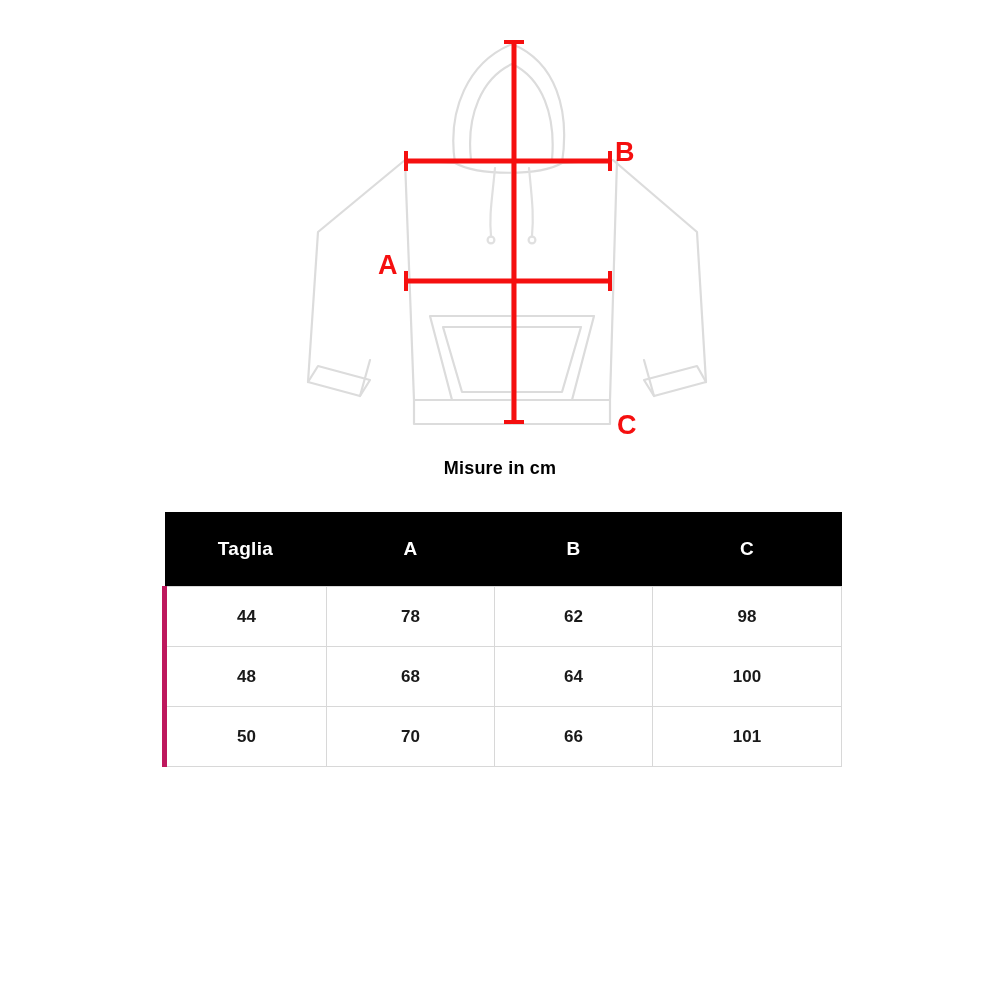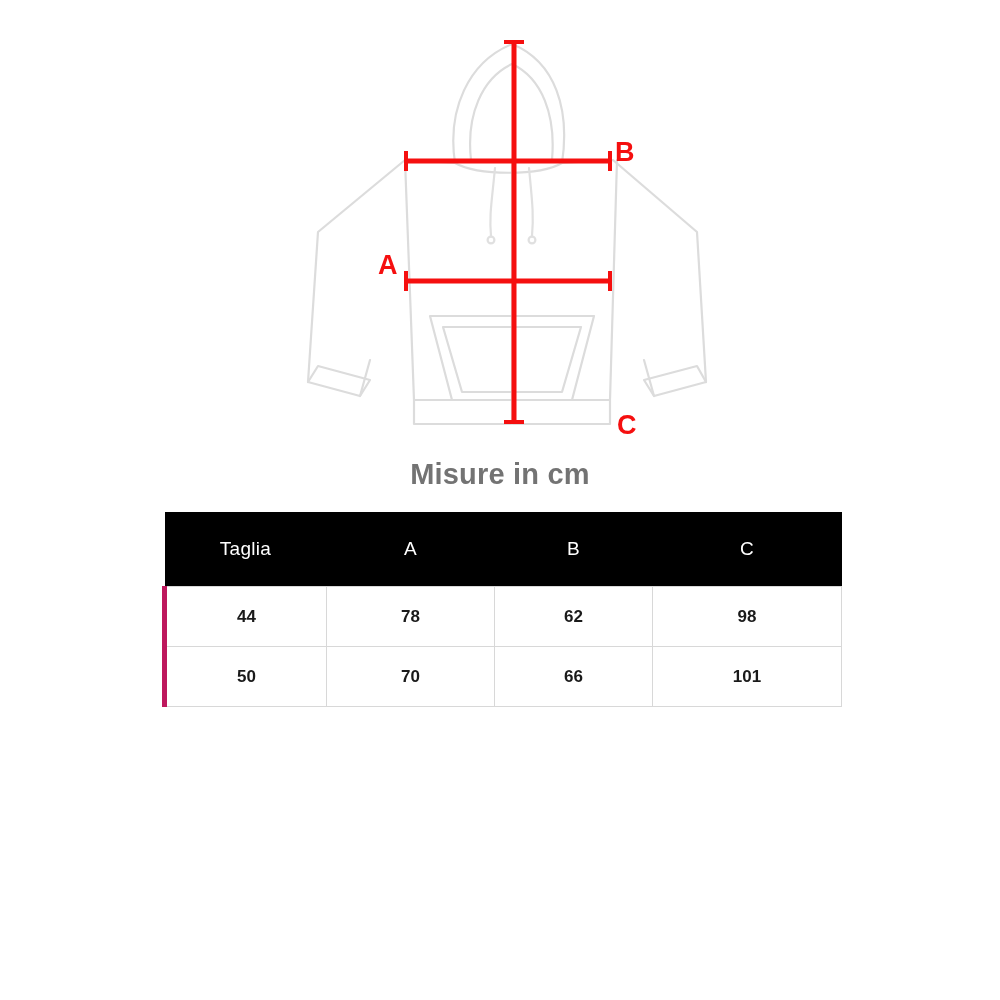--- a/index.html
+++ b/index.html
@@ -31,42 +31,42 @@
   .diagram-wrap svg {
     display: block;
   }
   
   .caption {
     position: absolute;
     top: 458px;
     left: 0;
     width: 1000px;
     text-align: center;
-    font-size: 29px;
+    font-size: 18px;
     font-weight: bold;
     letter-spacing: 0.2px;
-    color: #737373;
+    color: #000000;
   }
   
   .table-wrap {
     position: absolute;
     left: 162px;
     top: 512px;
     width: 677px;
   }
   table.size-table {
     border-collapse: collapse;
     width: 677px;
     table-layout: fixed;
   }
   table.size-table thead th {
     background: #000000;
     color: #ffffff;
     font-size: 19px;
-    font-weight: normal;
+    font-weight: bold;
     height: 72px;
     text-align: center;
     border: none;
     letter-spacing: 0.3px;
   }
   table.size-table tbody td {
     height: 57px;
     text-align: center;
     font-size: 17px;
     font-weight: bold;
@@ -164,20 +164,26 @@
         </tr>
       </thead>
       <tbody>
         <tr>
           <td>44</td>
           <td>78</td>
           <td>62</td>
           <td>98</td>
         </tr>
         <tr>
+          <td>48</td>
+          <td>68</td>
+          <td>64</td>
+          <td>100</td>
+        </tr>
+        <tr>
           <td>50</td>
           <td>70</td>
           <td>66</td>
           <td>101</td>
         </tr>
       </tbody>
     </table>
   </div>
 
 </div>

